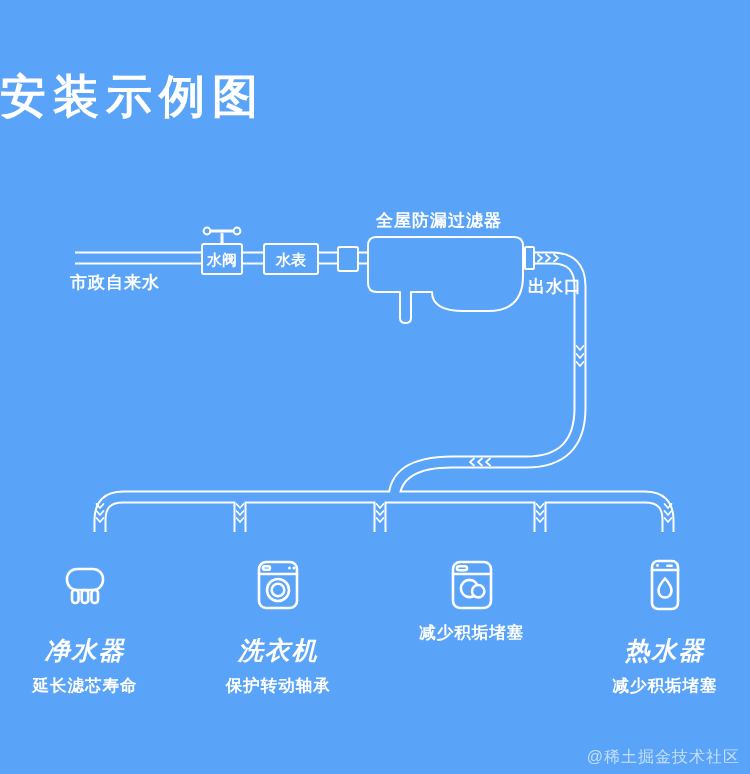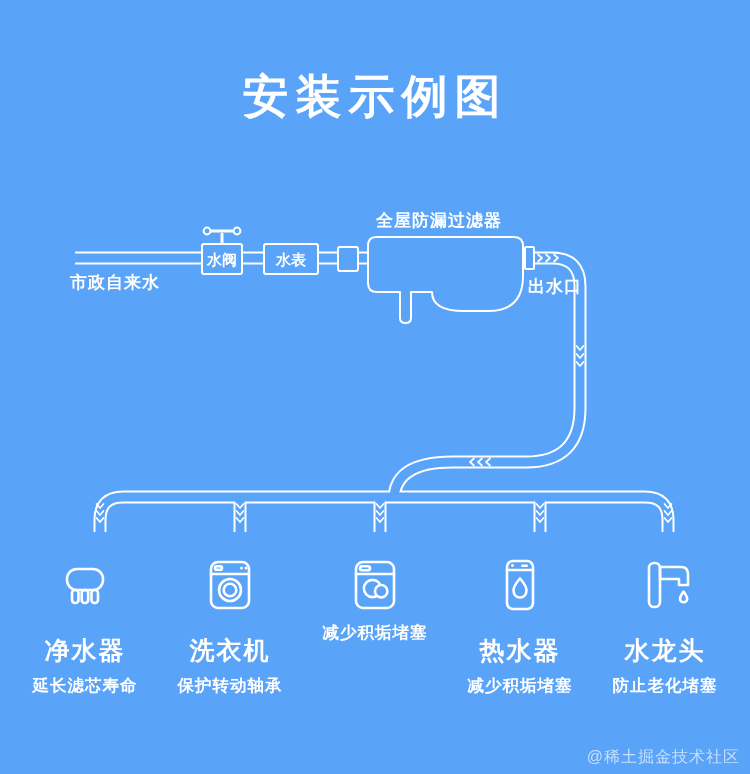--- a/index.html
+++ b/index.html
@@ -7,42 +7,41 @@
     --bg:#59A3F8;
     position:relative;
     width:750px;height:774px;
     background:var(--bg);
     overflow:hidden;
     color:#fff;
     font-family:"Liberation Sans","DejaVu Sans",sans-serif;
   }
   .title{
     position:absolute;top:66px;left:0;width:100%;
-    text-align:center;
     font-size:46px;font-weight:900;letter-spacing:7px;
   }
   .diagram{position:absolute;left:0;top:0;}
   svg text{fill:#fff;font-family:"Liberation Sans","DejaVu Sans",sans-serif;}
   .lbl{font-size:17px;font-weight:700;letter-spacing:1px;}
   .box-lbl{font-size:15px;font-weight:700;}
   .pipe-outer{fill:none;stroke:#fff;stroke-width:13;}
   .pipe-inner{fill:none;stroke:var(--bg);stroke-width:9;}
   .chev{fill:none;stroke:#fff;stroke-width:1.7;stroke-linecap:round;stroke-linejoin:round;}
   .comp{fill:var(--bg);stroke:#fff;stroke-width:2;stroke-linejoin:round;}
   .thinline{fill:none;stroke:#fff;stroke-width:3;stroke-linecap:round;}
   .icon-stroke{fill:none;stroke:#fff;stroke-width:2.6;stroke-linecap:round;stroke-linejoin:round;}
   .icon-fillbg{fill:var(--bg);stroke:#fff;stroke-width:2.6;stroke-linejoin:round;}
   .icon-solid{fill:#fff;stroke:none;}
   .appliances{
     position:absolute;left:14px;right:14px;top:556px;
     display:flex;justify-content:space-between;
   }
   .app{width:142px;display:flex;flex-direction:column;align-items:center;text-align:center;}
   .app .icon{height:58px;display:flex;align-items:center;justify-content:center;}
-  .app .name{margin-top:20px;font-size:25px;font-weight:800;letter-spacing:2px;}
+  .app .name{margin-top:20px;font-size:25px;font-weight:800;letter-spacing:2px;font-style:italic;}
   .app .caption{margin-top:8px;font-size:16.5px;font-weight:600;letter-spacing:1px;}
   .watermark{
     position:absolute;right:10px;bottom:6px;
     font-size:16px;color:rgba(255,255,255,0.65);letter-spacing:1px;
   }
 </style>
 </head>
 <body>
 
 <div class="stage">
@@ -177,29 +176,17 @@
           <circle class="icon-solid" cx="20.5" cy="8.5" r="1.4"></circle>
           <rect class="icon-solid" x="29" y="7.4" width="7" height="2.6" rx="1.3"></rect>
           <path class="icon-stroke" d="M28 21.5 C24 26 21.5 29.5 21.5 33.5 C21.5 37.6 24.4 40.5 28 40.5
                    C31.6 40.5 34.5 37.6 34.5 33.5 C34.5 29.5 32 26 28 21.5 Z"></path>
         </svg>
       </div>
       <div class="name">热水器</div>
       <div class="caption">减少积垢堵塞</div>
     </div>
 
-    <div class="app">
-      <div class="icon">
-        <svg width="56" height="56" viewBox="0 0 56 56">
-          <rect class="icon-stroke" x="12" y="6" width="11" height="44" rx="5"></rect>
-          <path class="icon-stroke" d="M23 10 H44 Q51 10 51 17 V28 H42 V22 H23 Z"></path>
-          <path class="icon-stroke" d="M46.5 34.5 C44.2 37.8 43 39.8 43 41.7 A3.6 3.6 0 0 0 50.2 41.7
-                   C50.2 39.8 48.8 37.8 46.5 34.5 Z"></path>
-        </svg>
-      </div>
-      <div class="name">水龙头</div>
-      <div class="caption">防止老化堵塞</div>
-    </div>
 
   </div>
 
   <div class="watermark">@稀土掘金技术社区</div>
 </div>
 
 </body></html>

